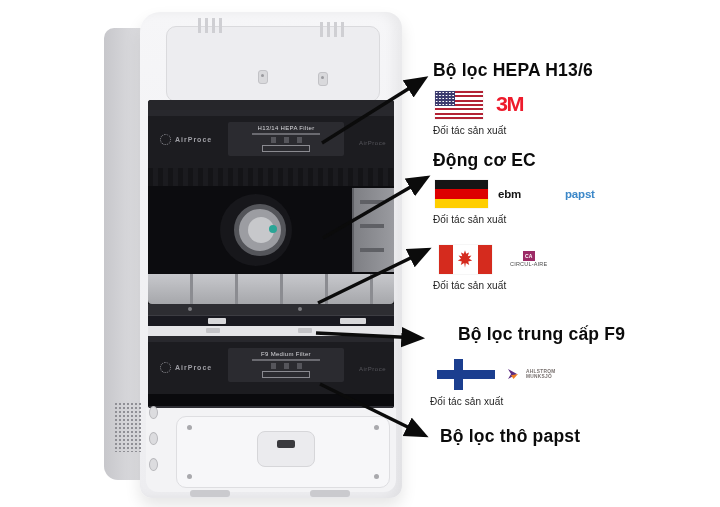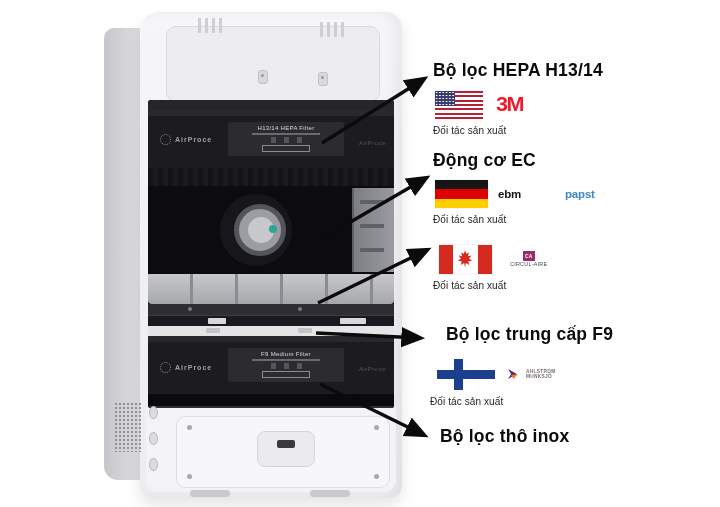--- a/index.html
+++ b/index.html
@@ -214,21 +214,21 @@
       </marker>
     </defs>
     <line x1="322" y1="143" x2="424" y2="79" stroke="#0b0b0b" stroke-width="3.4" marker-end="url(#ah)"></line>
     <line x1="323" y1="238" x2="426" y2="178" stroke="#0b0b0b" stroke-width="3.4" marker-end="url(#ah)"></line>
     <line x1="318" y1="303" x2="427" y2="250" stroke="#0b0b0b" stroke-width="3.4" marker-end="url(#ah)"></line>
     <line x1="316" y1="333" x2="420" y2="338" stroke="#0b0b0b" stroke-width="3.4" marker-end="url(#ah)"></line>
     <line x1="320" y1="384" x2="424" y2="435" stroke="#0b0b0b" stroke-width="3.4" marker-end="url(#ah)"></line>
   </svg>
 
   <div class="ann" style="left:433px;top:60px;">
-    <div class="ann-title">Bộ lọc HEPA H13/14</div>
+    <div class="ann-title">Bộ lọc HEPA H13/6</div>
     <div class="flag-row" style="margin-left:2px;">
       <div class="flag flag-us">
         <div class="canton"></div>
       </div>
       <span class="logo-3m">3M</span>
     </div>
     <div class="ann-caption">Đối tác sản xuất</div>
   </div>
 
   <div class="ann" style="left:433px;top:150px;">
@@ -249,37 +249,37 @@
       </div>
       <span class="logo-circulaire">
         <span class="ca-badge">CA</span>
         <span class="ca-text">CIRCUL-AIRE</span>
       </span>
     </div>
     <div class="ann-caption">Đối tác sản xuất</div>
   </div>
 
   <div class="ann" style="left:430px;top:324px;">
-    <div class="ann-title" style="margin-left:16px;">Bộ lọc trung cấp F9</div>
+    <div class="ann-title" style="margin-left:28px;">Bộ lọc trung cấp F9</div>
     <div class="flag-row" style="margin-top:13px;margin-left:7px;">
       <div class="flag flag-fi">
         <div class="fi-h"></div>
         <div class="fi-v"></div>
       </div>
       <span class="logo-ahlstrom">
         <svg width="16" height="12" viewBox="0 0 16 12">
           <path d="M1,1 L10,6 L1,11 L4,6 Z" fill="#5c2d83"></path>
           <path d="M4,7.2 L11,6 L6.5,11 Z" fill="#ef7d22"></path>
         </svg>
         <span class="ahl-text">
           <span>AHLSTROM</span>
           <span>MUNKSJÖ</span>
         </span>
       </span>
     </div>
     <div class="ann-caption">Đối tác sản xuất</div>
   </div>
 
   <div class="ann" style="left:440px;top:426px;">
-    <div class="ann-title">Bộ lọc thô inox</div>
+    <div class="ann-title">Bộ lọc thô papst</div>
   </div>
 
 </div>
 
 </body></html>

